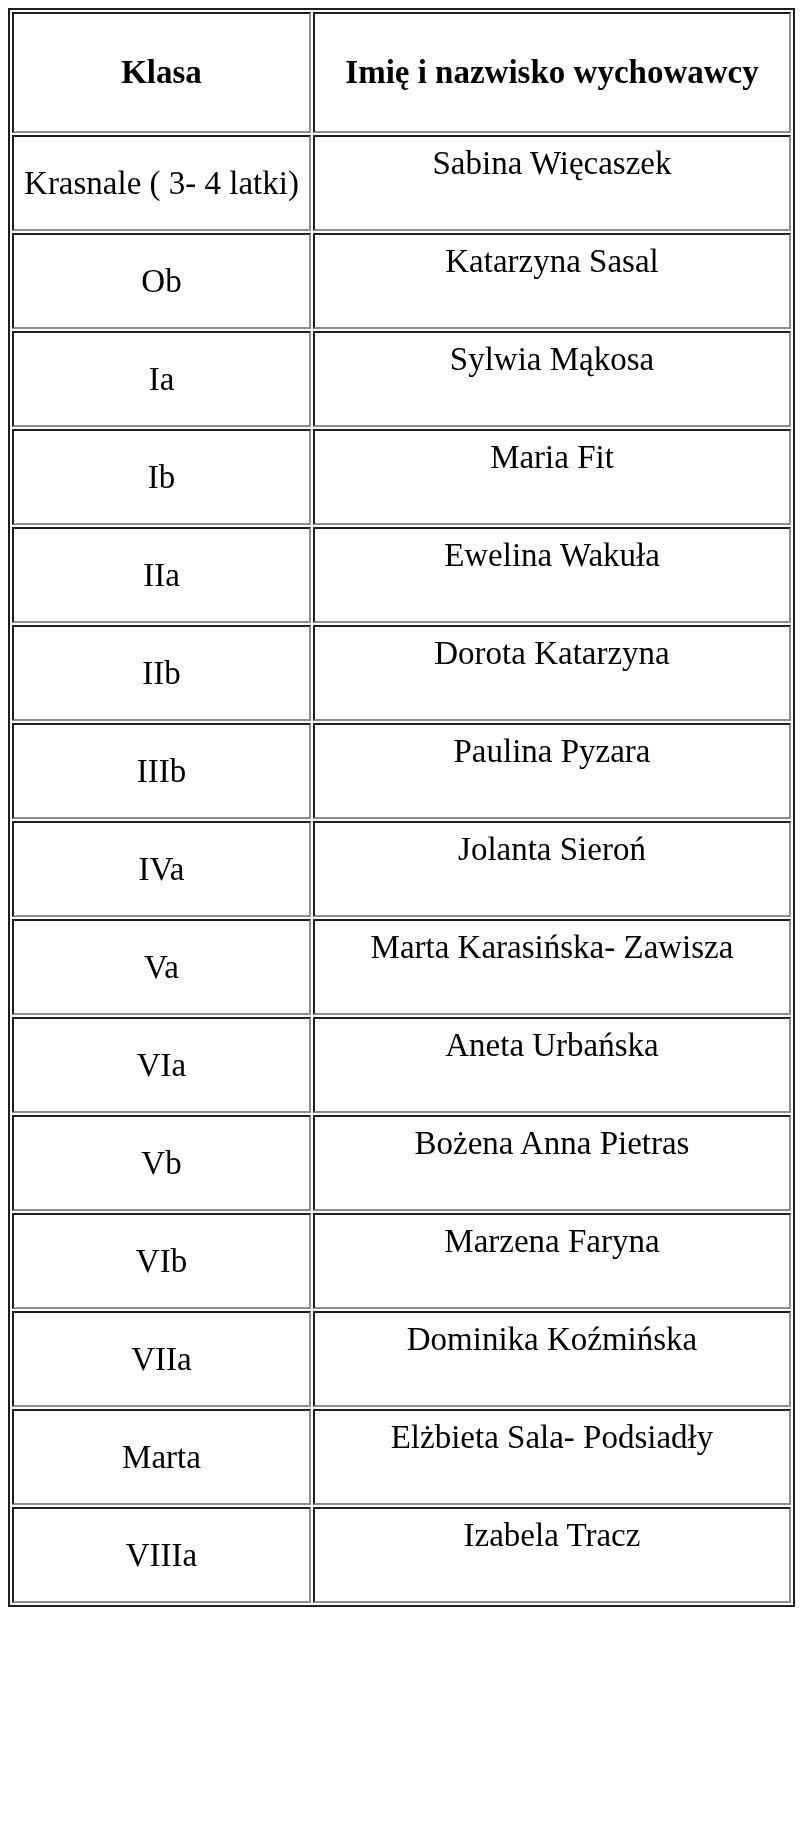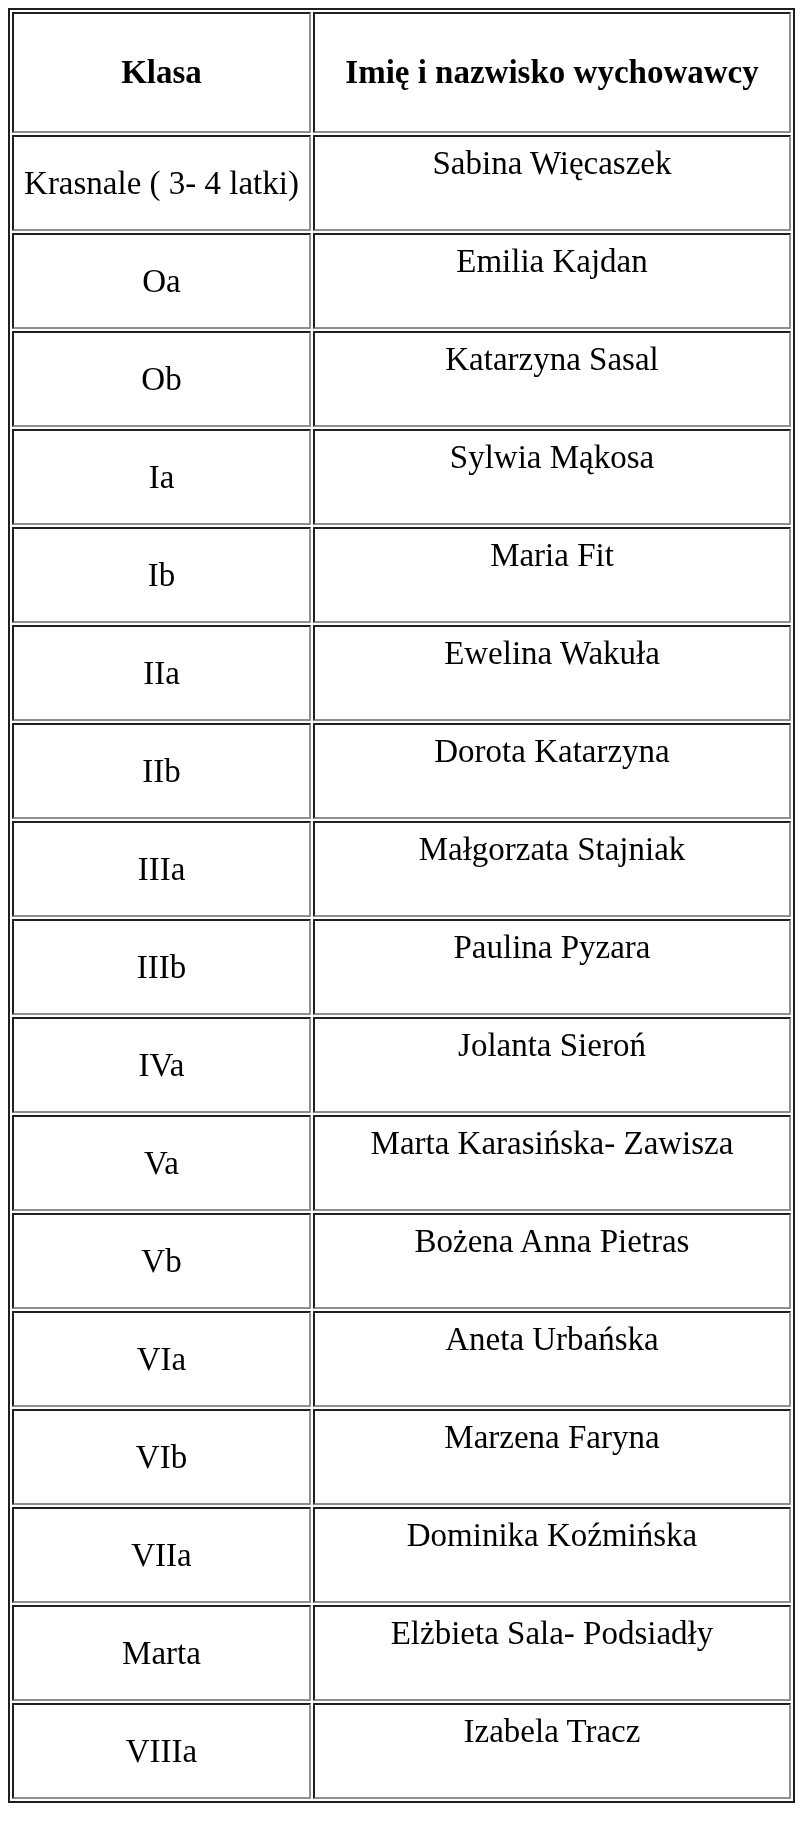--- a/index.html
+++ b/index.html
@@ -69,66 +69,58 @@
       <th class="col-klasa">Klasa</th>
       <th class="col-wychowawca">Imię i nazwisko wychowawcy</th>
     </tr>
   </thead>
   <tbody>
       <tr>
         <td class="class-cell">Krasnale ( 3- 4 latki)</td>
         <td class="teacher-cell">Sabina Więcaszek</td>
       </tr>
       <tr>
-        <td class="class-cell">Oa</td>
-        <td class="teacher-cell">Emilia Kajdan</td>
-      </tr>
-      <tr>
         <td class="class-cell">Ob</td>
         <td class="teacher-cell">Katarzyna Sasal</td>
       </tr>
       <tr>
         <td class="class-cell">Ia</td>
         <td class="teacher-cell">Sylwia Mąkosa</td>
       </tr>
       <tr>
         <td class="class-cell">Ib</td>
         <td class="teacher-cell">Maria Fit</td>
       </tr>
       <tr>
         <td class="class-cell">IIa</td>
         <td class="teacher-cell">Ewelina Wakuła</td>
       </tr>
       <tr>
         <td class="class-cell">IIb</td>
         <td class="teacher-cell">Dorota Katarzyna</td>
       </tr>
       <tr>
-        <td class="class-cell">IIIa</td>
-        <td class="teacher-cell">Małgorzata Stajniak</td>
-      </tr>
-      <tr>
         <td class="class-cell">IIIb</td>
         <td class="teacher-cell">Paulina Pyzara</td>
       </tr>
       <tr>
         <td class="class-cell">IVa</td>
         <td class="teacher-cell">Jolanta Sieroń</td>
       </tr>
       <tr>
         <td class="class-cell">Va</td>
         <td class="teacher-cell">Marta Karasińska- Zawisza</td>
       </tr>
       <tr>
+        <td class="class-cell">VIa</td>
+        <td class="teacher-cell">Aneta Urbańska</td>
+      </tr>
+      <tr>
         <td class="class-cell">Vb</td>
         <td class="teacher-cell">Bożena Anna Pietras</td>
-      </tr>
-      <tr>
-        <td class="class-cell">VIa</td>
-        <td class="teacher-cell">Aneta Urbańska</td>
       </tr>
       <tr>
         <td class="class-cell">VIb</td>
         <td class="teacher-cell">Marzena Faryna</td>
       </tr>
       <tr>
         <td class="class-cell">VIIa</td>
         <td class="teacher-cell">Dominika Koźmińska</td>
       </tr>
       <tr>

